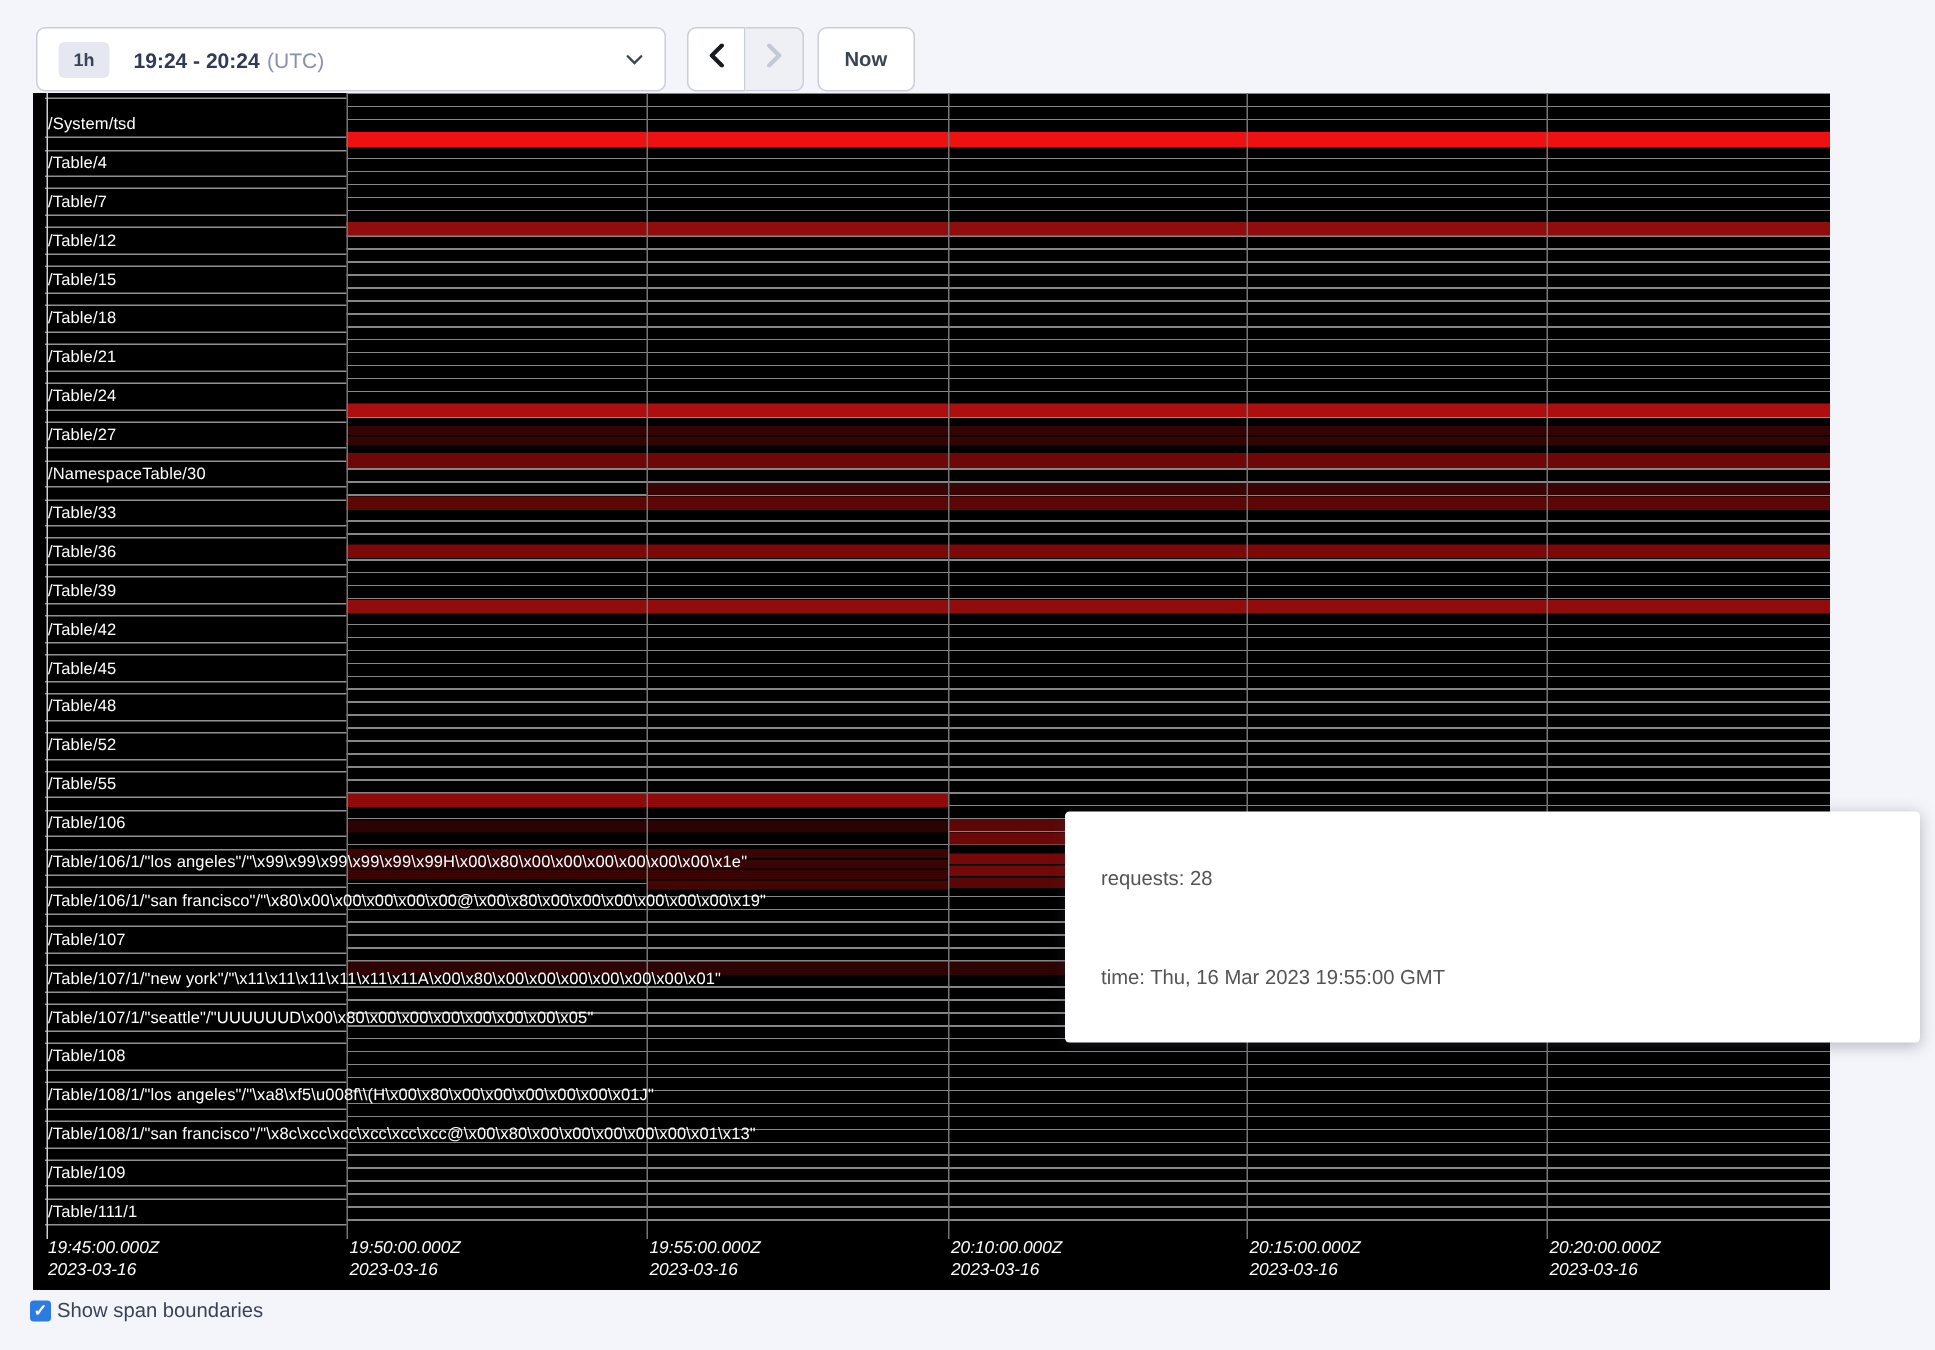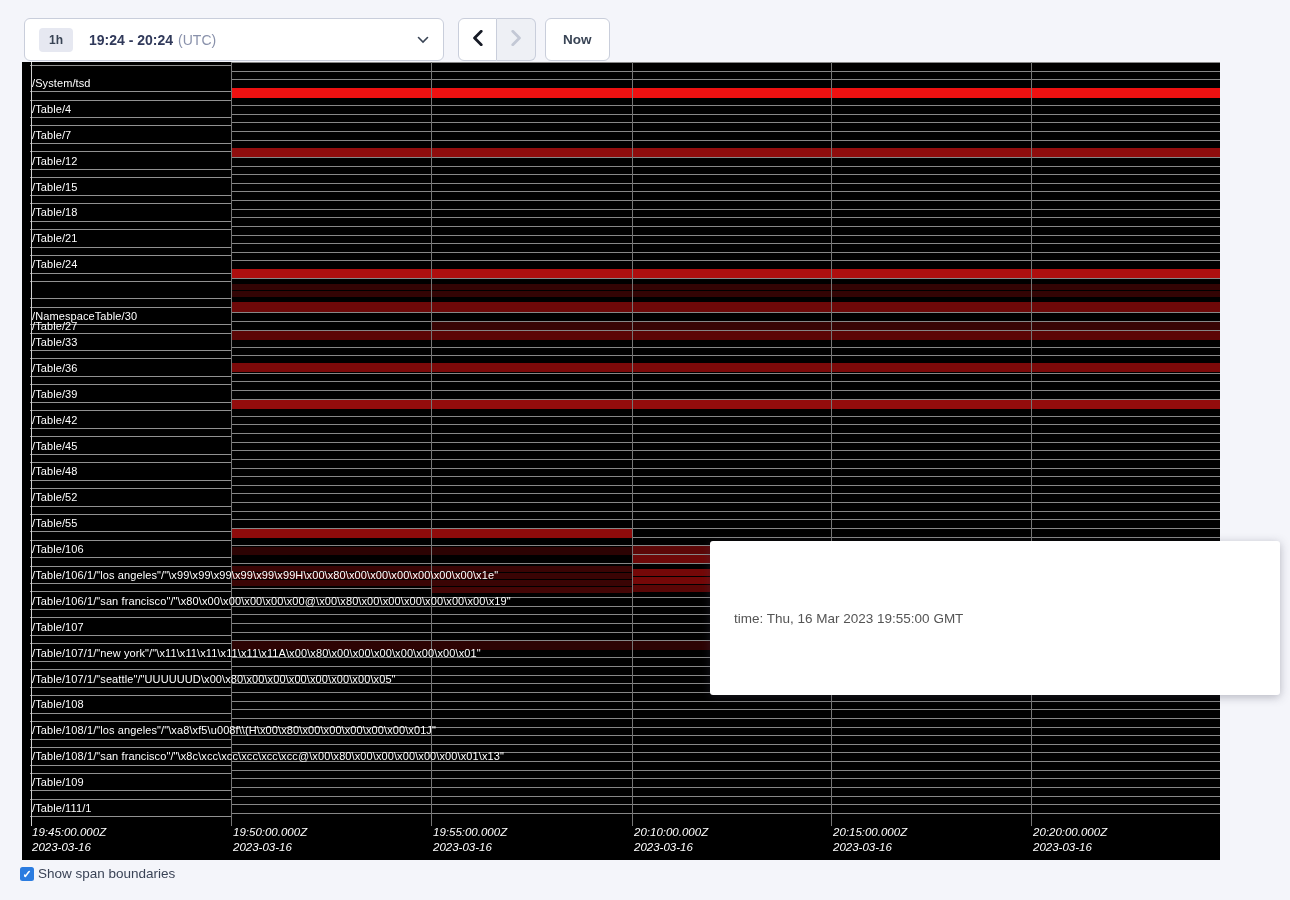--- a/index.html
+++ b/index.html
@@ -162,21 +162,21 @@
         <div class="pairline" style="top: 141.072px;"></div>
         <div class="row-label" style="top: 144.465px;">/Table/18</div>
         <div class="pairline" style="top: 158.765px;"></div>
         <div class="pairline" style="top: 166.965px;"></div>
         <div class="row-label" style="top: 170.358px;">/Table/21</div>
         <div class="pairline" style="top: 184.658px;"></div>
         <div class="pairline" style="top: 192.858px;"></div>
         <div class="row-label" style="top: 196.251px;">/Table/24</div>
         <div class="pairline" style="top: 210.551px;"></div>
         <div class="pairline" style="top: 218.751px;"></div>
-        <div class="row-label" style="top: 222.144px; margin-top: 36px;">/Table/27</div>
+        <div class="row-label" style="top: 222.144px;">/Table/27</div>
         <div class="pairline" style="top: 236.444px;"></div>
         <div class="pairline" style="top: 244.644px;"></div>
         <div class="row-label" style="top: 248.037px;">/NamespaceTable/30</div>
         <div class="pairline" style="top: 262.337px;"></div>
         <div class="pairline" style="top: 270.537px;"></div>
         <div class="row-label" style="top: 273.93px;">/Table/33</div>
         <div class="pairline" style="top: 288.23px;"></div>
         <div class="pairline" style="top: 296.43px;"></div>
         <div class="row-label" style="top: 299.823px;">/Table/36</div>
         <div class="pairline" style="top: 314.123px;"></div>
@@ -254,20 +254,21 @@
           <div>2023-03-16</div>
         </div>
         <div class="x-label" style="left: 1011px; top: 763px;">
           <div>20:20:00.000Z</div>
           <div>2023-03-16</div>
         </div>
       </div>
   </div>
 
   <div class="kv-tooltip">
+    <div>requests: 28</div>
     <div>time: Thu, 16 Mar 2023 19:55:00 GMT</div>
   </div>
 
   <div class="footer">
     <span class="checkbox" style="background: rgb(43, 124, 224);">✓</span>
     <span class="checkbox-label">Show span boundaries</span>
   </div>
 
 </div>
 

